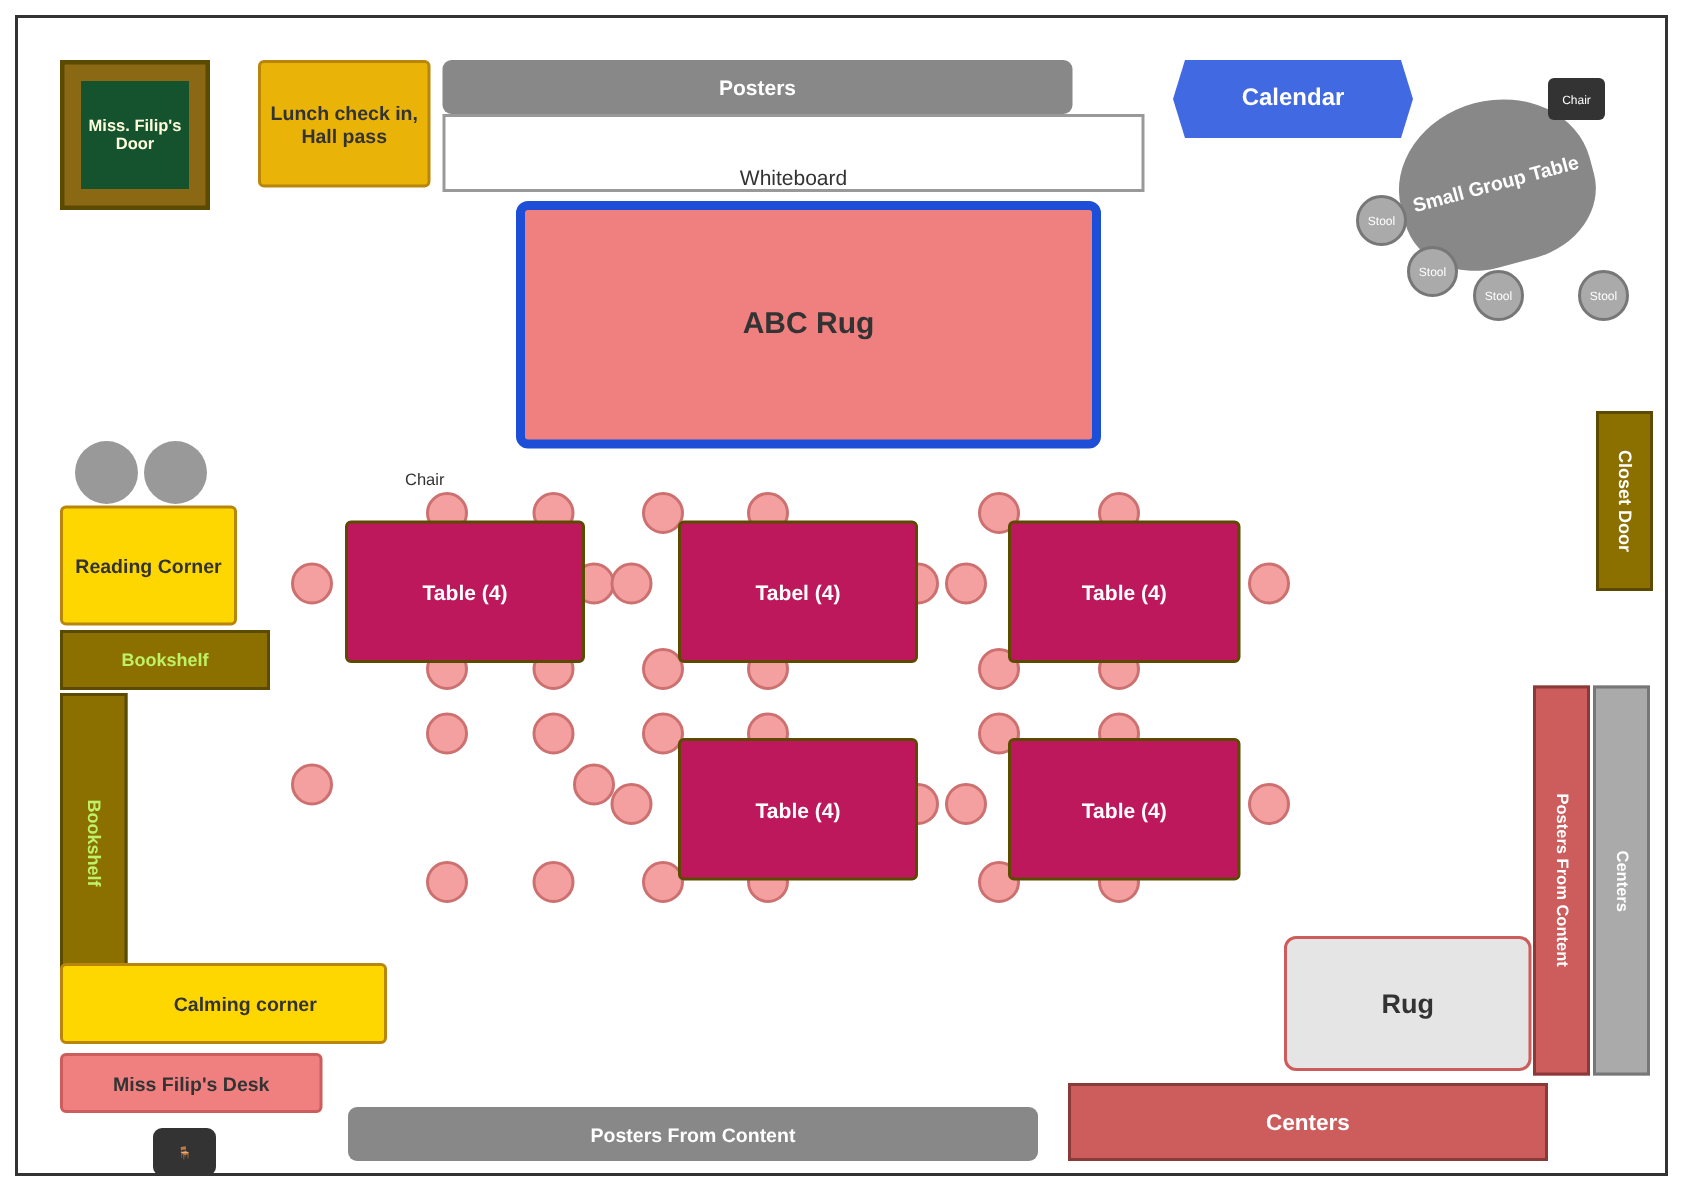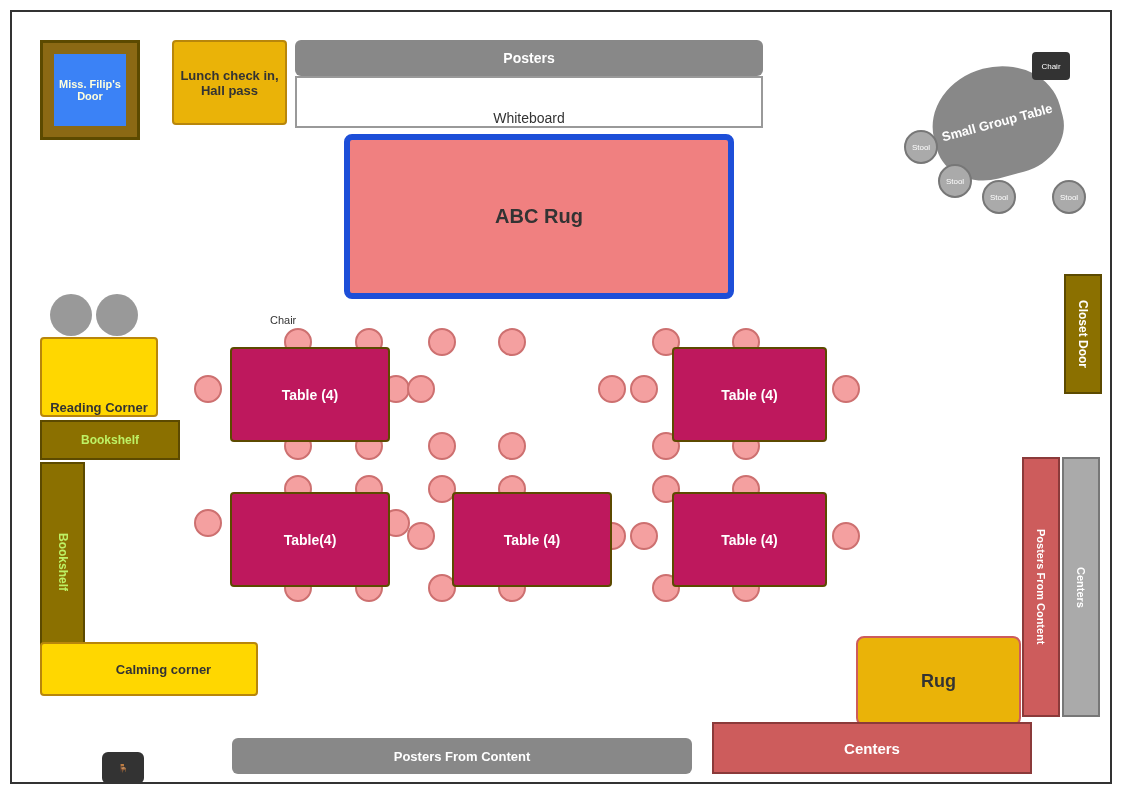--- a/index.html
+++ b/index.html
@@ -120,27 +120,26 @@
     .desk {
       background: #F08080;
       border: 2px solid #CD5C5C;
       color: #333;
       font-size: 13px;
       font-weight: bold;
       border-radius: 4px;
     }
     
     .rug-br {
-      background: #eab308;
+      background: #e5e5e5;
       border: 2px solid #CD5C5C;
       border-radius: 8px;
       color: #333;
       font-size: 18px;
       font-weight: bold;
-      margin-top: 12px;
     }
     
     .centers {
       background: #CD5C5C;
       border: 2px solid #8B3A3A;
       color: white;
       font-size: 15px;
       font-weight: bold;
     }
     
@@ -232,40 +231,43 @@
       border-radius: 50%;
     }
   </style>
 </head>
 <body>
 
 <div class="room">
 
   <div class="element door" style="left:28px;top:28px;width:100px;height:100px;">
     <div style="width:100%;height:100%;display:flex;flex-direction:column;align-items:center;justify-content:center;">
-      <div style="width:80%;height:80%;background:#3b82f6;border:2px solid #8B6914;border-radius:2px;display:flex;align-items:center;justify-content:center;">
+      <div style="width:80%;height:80%;background:#14532d;border:2px solid #8B6914;border-radius:2px;display:flex;align-items:center;justify-content:center;">
         <span style="color:#ffd;font-size:11px;font-weight:bold;text-align:center;">Miss. Filip's
 Door</span>
       </div>
     </div>
   </div>
 
   <div class="element lunch-check" style="left:160px;top:28px;width:115px;height:85px;">
     <span>Lunch check
 in, Hall pass</span>
   </div>
 
-  <div class="element posters-top" style="left:283px;top:28px;width:468px;height:36px;">
+  <div class="element posters-top" style="left:283px;top:28px;width:420px;height:36px;">
     <span>Posters</span>
   </div>
 
   <div class="element whiteboard" style="left:283px;top:64px;width:468px;height:52px;align-items:flex-end;">
     <span>Whiteboard</span>
   </div>
 
+  <div class="element calendar" style="left:770px;top:28px;width:160px;height:52px;">
+    <span>Calendar</span>
+  </div>
 
   <div class="element small-group" style="left:920px;top:55px;width:130px;height:110px;">
     <span>Small Group
 Table</span>
   </div>
 
   <div class="element chair-small" style="left:1020px;top:40px;width:38px;height:28px;">
     <span>Chair</span>
   </div>
 
@@ -282,21 +284,21 @@
     <span style="font-size:8px;">Stool</span>
   </div>
 
   <div class="element abc-rug" style="left:332px;top:122px;width:390px;height:165px;">
     <span>ABC Rug</span>
   </div>
 
   <div class="gray-circle" style="position:absolute;left:38px;top:282px;width:42px;height:42px;"></div>
   <div class="gray-circle" style="position:absolute;left:84px;top:282px;width:42px;height:42px;"></div>
 
-  <div class="element reading-corner" style="left:28px;top:325px;width:118px;height:80px;align-items:flex-end;">
+  <div class="element reading-corner" style="left:28px;top:325px;width:118px;height:80px;">
     <span>Reading
 Corner</span>
   </div>
 
   <div class="element bookshelf" style="left:28px;top:408px;width:140px;height:40px;">
     <span>Bookshelf</span>
   </div>
 
   <div class="element bookshelf" style="left:28px;top:450px;width:45px;height:200px;writing-mode:vertical-rl;">
     <span>Bookshelf</span>
@@ -317,42 +319,42 @@
     <span>Table (4)</span>
   </div>
 
   <div class="chair-circle" style="position:absolute;left:416px;top:316px;width:28px;height:28px;"></div>
   <div class="chair-circle" style="position:absolute;left:486px;top:316px;width:28px;height:28px;"></div>
   <div class="chair-circle" style="position:absolute;left:395px;top:363px;width:28px;height:28px;"></div>
   <div class="chair-circle" style="position:absolute;left:586px;top:363px;width:28px;height:28px;"></div>
   <div class="chair-circle" style="position:absolute;left:416px;top:420px;width:28px;height:28px;"></div>
   <div class="chair-circle" style="position:absolute;left:486px;top:420px;width:28px;height:28px;"></div>
 
+  <div class="element table-item" style="left:440px;top:335px;width:160px;height:95px;">
+    <span>Tabel (4)</span>
+  </div>
 
   <div class="chair-circle" style="position:absolute;left:640px;top:316px;width:28px;height:28px;"></div>
   <div class="chair-circle" style="position:absolute;left:720px;top:316px;width:28px;height:28px;"></div>
   <div class="chair-circle" style="position:absolute;left:618px;top:363px;width:28px;height:28px;"></div>
   <div class="chair-circle" style="position:absolute;left:820px;top:363px;width:28px;height:28px;"></div>
   <div class="chair-circle" style="position:absolute;left:640px;top:420px;width:28px;height:28px;"></div>
   <div class="chair-circle" style="position:absolute;left:720px;top:420px;width:28px;height:28px;"></div>
 
   <div class="element table-item" style="left:660px;top:335px;width:155px;height:95px;">
     <span>Table (4)</span>
   </div>
 
   <div class="chair-circle" style="position:absolute;left:182px;top:497px;width:28px;height:28px;"></div>
   <div class="chair-circle" style="position:absolute;left:272px;top:463px;width:28px;height:28px;"></div>
   <div class="chair-circle" style="position:absolute;left:343px;top:463px;width:28px;height:28px;"></div>
   <div class="chair-circle" style="position:absolute;left:370px;top:497px;width:28px;height:28px;"></div>
   <div class="chair-circle" style="position:absolute;left:272px;top:562px;width:28px;height:28px;"></div>
   <div class="chair-circle" style="position:absolute;left:343px;top:562px;width:28px;height:28px;"></div>
 
-  <div class="element table-item" style="left:218px;top:480px;width:160px;height:95px;">
-    <span>Table(4)</span>
-  </div>
 
   <div class="chair-circle" style="position:absolute;left:416px;top:463px;width:28px;height:28px;"></div>
   <div class="chair-circle" style="position:absolute;left:486px;top:463px;width:28px;height:28px;"></div>
   <div class="chair-circle" style="position:absolute;left:395px;top:510px;width:28px;height:28px;"></div>
   <div class="chair-circle" style="position:absolute;left:586px;top:510px;width:28px;height:28px;"></div>
   <div class="chair-circle" style="position:absolute;left:416px;top:562px;width:28px;height:28px;"></div>
   <div class="chair-circle" style="position:absolute;left:486px;top:562px;width:28px;height:28px;"></div>
 
   <div class="element table-item" style="left:440px;top:480px;width:160px;height:95px;">
     <span>Table (4)</span>
@@ -367,20 +369,23 @@
 
   <div class="element table-item" style="left:660px;top:480px;width:155px;height:95px;">
     <span>Table (4)</span>
   </div>
 
   <div class="black-circle" style="position:absolute;left:35px;top:643px;width:40px;height:40px;"></div>
   <div class="element calming-corner" style="left:28px;top:630px;width:218px;height:54px;">
     <span style="margin-left:29px;">Calming corner</span>
   </div>
 
+  <div class="element desk" style="left:28px;top:690px;width:175px;height:40px;">
+    <span>Miss Filip's Desk</span>
+  </div>
 
   <div class="desk-chair" style="position:absolute;left:90px;top:740px;width:42px;height:32px;">
     <span style="font-size:8px;color:white;">🪑</span>
   </div>
 
   <div class="element posters-bottom" style="left:220px;top:726px;width:460px;height:36px;">
     <span>Posters From Content</span>
   </div>
 
   <div class="element rug-br" style="left:844px;top:612px;width:165px;height:90px;">

